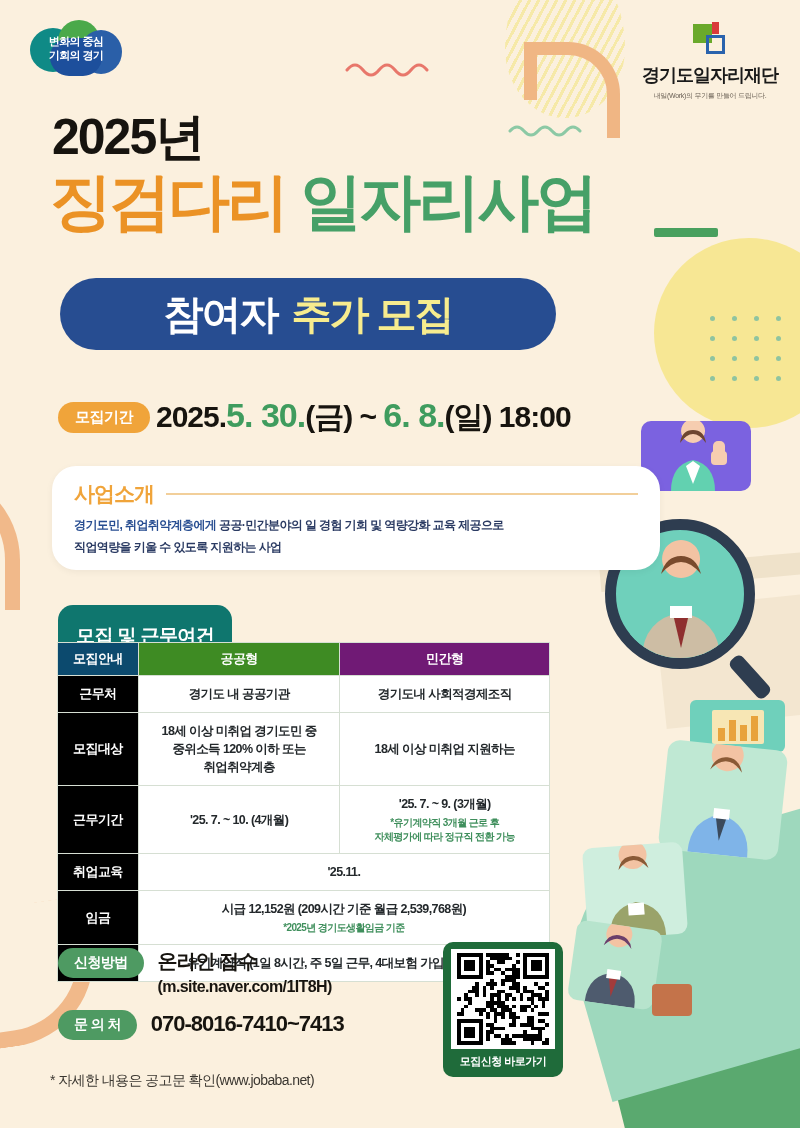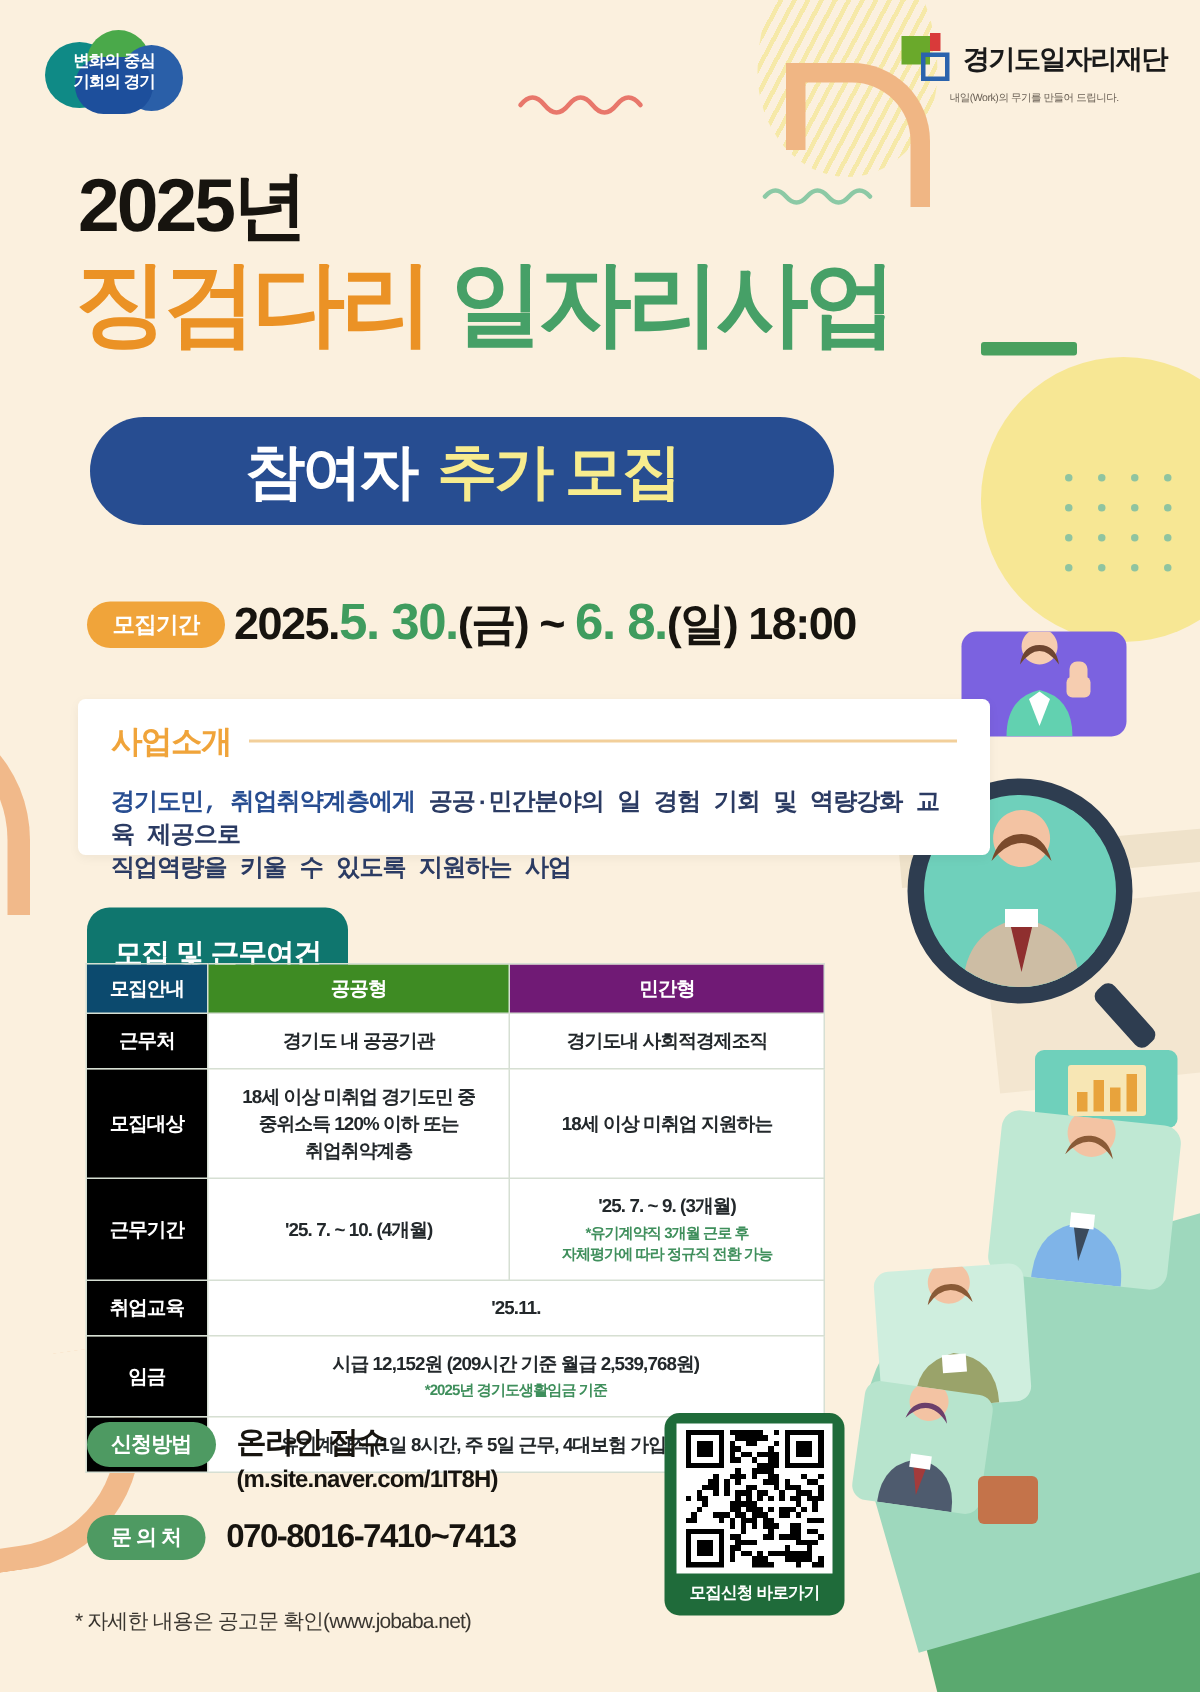--- a/index.html
+++ b/index.html
@@ -103,21 +103,21 @@
   .logo-gg .b2 { left: 30px; top: 2px;  width: 42px; height: 42px; background: #4aa94a; }
   .logo-gg .b3 { left: 52px; top: 12px; width: 42px; height: 44px; background: #2a5fa8; }
   .logo-gg .b4 { left: 22px; top: 20px; width: 52px; height: 38px; background: #1d4f9c; border-radius: 22px; }
   .logo-gg .txt {
     position: absolute; left: 0; top: 16px; width: 96px;
     text-align: center; color: #fff; font-size: 11px;
     font-weight: 700; line-height: 14px; letter-spacing: -0.6px;
   }
 
   .logo-jf { position: absolute; right: 22px; top: 22px; text-align: center; }
-  .logo-jf .row { display: flex; align-items: center; gap: 7px; }
+  .logo-jf .row { display: flex; align-items: center; gap: 7px; flex-direction: column; }
   .logo-jf .mark { position: relative; width: 34px; height: 34px; }
   .logo-jf .mark .sq1 { position: absolute; left: 0; top: 2px; width: 19px; height: 19px; background: #6aa92b; }
   .logo-jf .mark .sq2 { position: absolute; left: 13px; top: 13px; width: 19px; height: 19px; border: 3px solid #2a63ad; }
   .logo-jf .mark .sq3 { position: absolute; left: 19px; top: 0px; width: 7px; height: 12px; background: #d93a3a; }
   .logo-jf .name {
     font-size: 18px; font-weight: 700; color: #1a1a1a; letter-spacing: -1px;
   }
   .logo-jf .tag {
     margin-top: 4px; font-size: 7px; color: #6a6055; letter-spacing: -0.3px;
   }
@@ -153,32 +153,32 @@
     background: #f0a43a; color: #fff; font-size: 15px; font-weight: 700;
     padding: 6px 17px; border-radius: 16px; letter-spacing: -0.5px;
   }
   .period .line { font-size: 30px; font-weight: 800; color: #17140f; letter-spacing: -1px; }
   .period .line .g { color: #3f9c5e; font-size: 34px; }
 
   
   .intro-card {
     position: absolute; left: 52px; top: 466px;
     width: 608px; height: 104px;
-    background: #ffffff; border-radius: 5px;
+    background: #ffffff; border-radius: 24px;
     box-shadow: 0 2px 7px rgba(0,0,0,.05);
     padding: 14px 22px;
   }
   .intro-head { display: flex; align-items: center; gap: 12px; }
   .intro-head .h {
     font-size: 21px; font-weight: 800; color: #f0a43a; letter-spacing: -1px;
   }
   .intro-head .rule { flex: 1; height: 2px; background: #f2cf9a; }
   .intro-body {
-    margin-top: 16px; font-size: 16px; line-height: 22px;
-    color: #2b3b63; letter-spacing: -0.6px; font-weight: 600; font-family: Liberation Mono, monospace;
+    margin-top: 6px; font-size: 12px; line-height: 22px;
+    color: #2b3b63; letter-spacing: -0.6px; font-weight: 600;
   }
   .intro-body .bl { color: #274d91; font-weight: 700; }
 
   
   .pill-green {
     position: absolute; left: 58px; top: 605px;
     background: #0f766e; color: #fff; font-size: 19px; font-weight: 700;
     padding: 18px 18px; border-radius: 15px; letter-spacing: -0.6px;
   }
 

